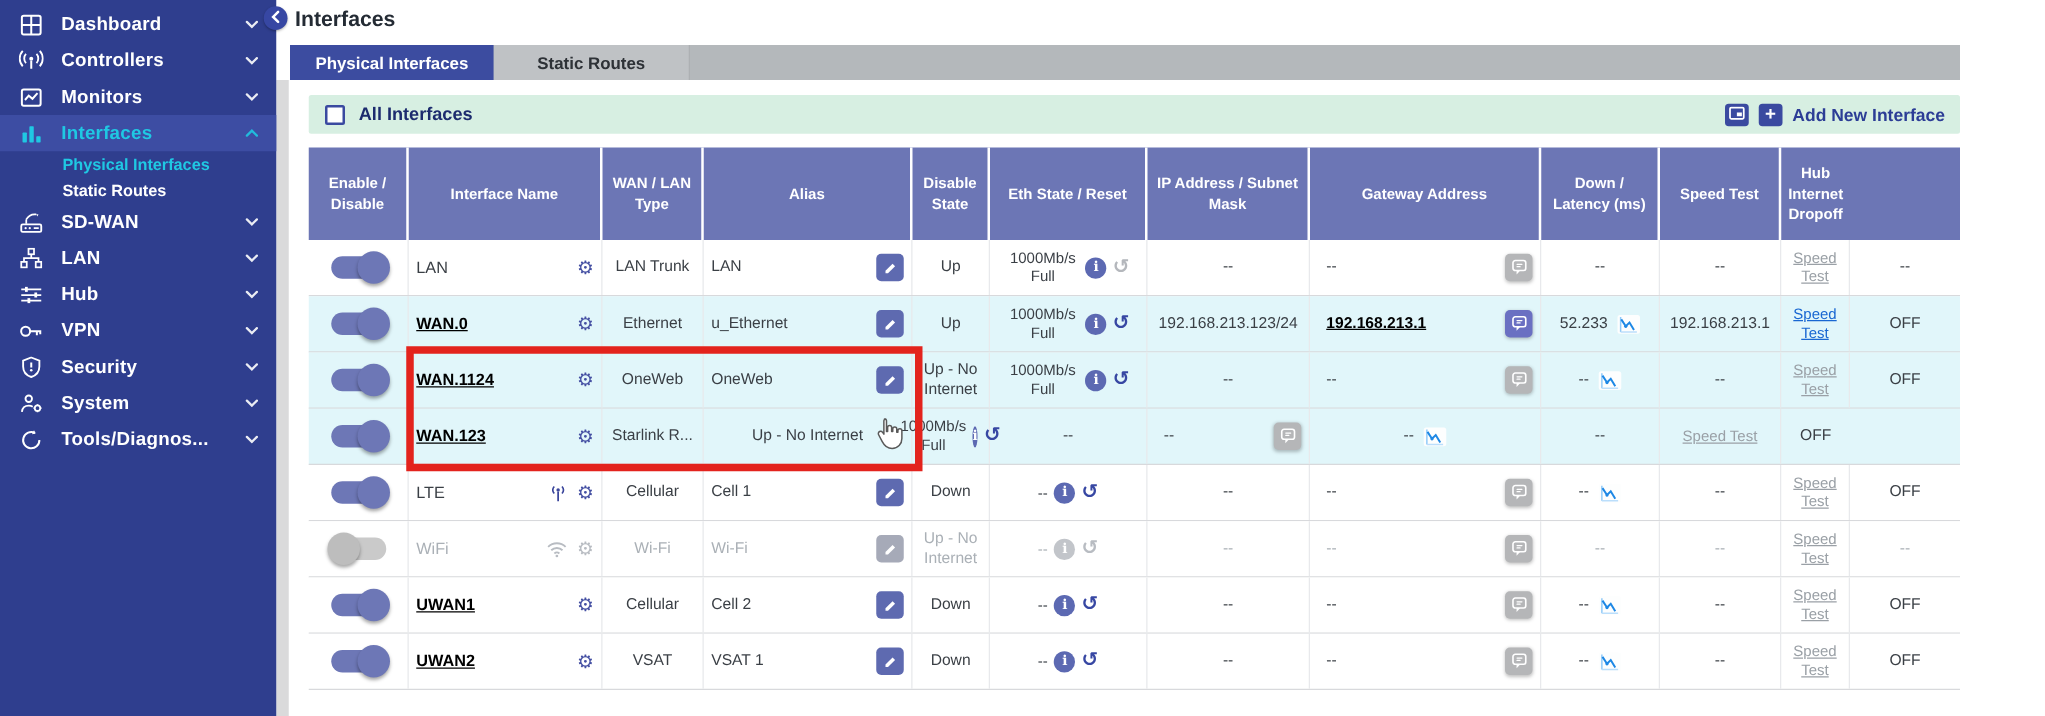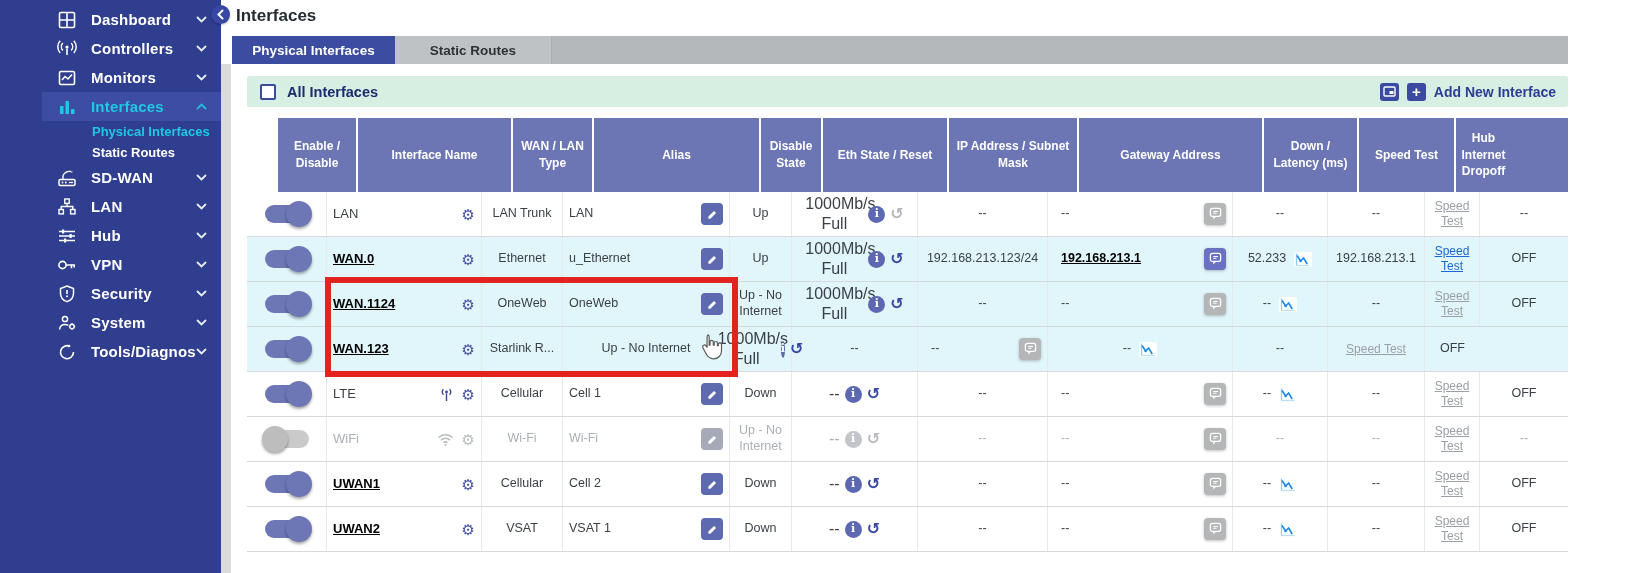--- a/index.html
+++ b/index.html
@@ -1,21 +1,21 @@
 <!DOCTYPE html>
 <html><head>
 <meta charset="utf-8">
 <style>
   *{box-sizing:border-box;margin:0;padding:0;}
   body{font-family:"Liberation Sans","DejaVu Sans",sans-serif;background:#fff;}
   .page{position:relative;width:1636px;height:573px;overflow:hidden;background:#fff;}
 
   
   .sidebar{position:absolute;left:0;top:0;width:221px;height:573px;background:#2f3e8e;z-index:5;}
-  .nav{padding-top:5px;padding-left:42px;}
+  .nav{padding-top:5px;}
   .nav-item{display:flex;align-items:center;height:29px;padding:0 14px 0 13px;cursor:pointer;color:#fff;}
   .nav-item.active{background:#3d4da3;color:#1fc8e3;}
   .nav-icon{width:24px;display:flex;align-items:center;justify-content:center;color:inherit;}
   .nav-label{flex:1;margin-left:12px;font-size:15px;font-weight:600;letter-spacing:.2px;white-space:nowrap;overflow:hidden;}
   .nav-chev{display:flex;color:inherit;opacity:.9;}
   .nav-item.expanded .nav-chev svg{transform:rotate(180deg);}
   .nav-sub{display:flex;align-items:center;height:21px;padding-left:50px;font-size:13px;font-weight:700;color:#fff;cursor:pointer;}
   .nav-sub.active{color:#1fc8e3;}
 
   
@@ -33,38 +33,38 @@
   .checkbox{width:16px;height:16px;background:#fff;border:2px solid #3a4aa0;border-radius:2px;cursor:pointer;}
   .toolbar-label{margin-left:11px;font-size:14.5px;font-weight:700;color:#1c2b6e;}
   .toolbar-right{margin-left:auto;display:flex;align-items:center;gap:8px;}
   .sq-btn{width:19px;height:18px;border-radius:3px;background:#3a4aa0;color:#fff;display:flex;align-items:center;justify-content:center;cursor:pointer;}
   .plus-btn{font-size:15px;font-weight:700;line-height:1;}
   .add-label{font-size:14px;font-weight:700;color:#2c3d96;cursor:pointer;}
 
   
   .table{position:absolute;left:26px;top:118px;width:1321px;
     --cols:80px 155px 81px 167px 62px 126px 130px 185px 95px 97px 55px 88px;}
-  .thead{display:grid;grid-template-columns:var(--cols);background:#6c76b5;margin-left:31px;}
+  .thead{display:grid;grid-template-columns:var(--cols);background:#6c76b5;}
   .th{height:74px;display:flex;align-items:center;justify-content:center;text-align:center;color:#fff;font-size:12px;font-weight:600;line-height:1.4;padding:0 6px;border-right:2px solid #fff;}
   .th:last-child{border-right:none;}
   .tr{display:grid;grid-template-columns:var(--cols);background:#fff;border-bottom:1px solid #d8d9dc;}
   .tr.hl{background:#e1f6fa;}
   .td{height:44px;display:flex;align-items:center;justify-content:center;font-size:12.5px;color:#3a3f45;border-right:1px solid #e8e9ec;padding:0 6px;text-align:center;line-height:1.25;}
   .td:last-child{border-right:none;}
   .td.left{justify-content:flex-start;text-align:left;}
   a.cell-link,.cell-link{color:#000000;text-decoration:underline;cursor:pointer;font-weight:600;}
   .name-cell{gap:4px;}
   .name-txt{font-size:13px;}
   .gear-btn{margin-left:auto;font-size:15px;color:#4550a3;cursor:pointer;line-height:1;}
   .radio-icon{margin-left:auto;display:flex;color:#3a459b;}
   .radio-icon + .gear-btn{margin-left:4px;}
   .alias-cell{gap:6px;}
   .edit-btn{margin-left:auto;width:22px;height:22px;border-radius:4px;background:#5e6ab0;display:flex;align-items:center;justify-content:center;cursor:pointer;}
   .eth-cell{gap:5px;}
-  .eth-txt{max-width:58px;font-size:16px;}
+  .eth-txt{max-width:58px;font-size:12px;}
   .info-btn{width:17px;height:17px;border-radius:50%;background:#5c69b2;color:#fff;font-size:11px;font-weight:700;display:flex;align-items:center;justify-content:center;cursor:pointer;font-family:"DejaVu Serif",serif;}
   .reset-btn{font-size:16px;font-weight:700;color:#3747a3;cursor:pointer;line-height:1;}
   .reset-btn.dim{color:#b4b7bc;}
   .gw-cell{justify-content:flex-start;padding-left:13px;}
   .chat-btn{margin-left:auto;width:22px;height:22px;border-radius:4px;background:#6a70c2;display:flex;align-items:center;justify-content:center;cursor:pointer;box-shadow:0 1px 3px rgba(0,0,0,.25);}
   .chat-btn.idle{background:#b5b6b8;}
   .probe-cell{gap:8px;}
   .chart-btn{display:flex;cursor:pointer;background:#fdfefe;border-radius:2px;}
   .speed-link{font-size:12px;color:#1967d2;text-decoration:underline;cursor:pointer;}
   .speed-link.disabled{color:#9aa0a6;cursor:default;}

